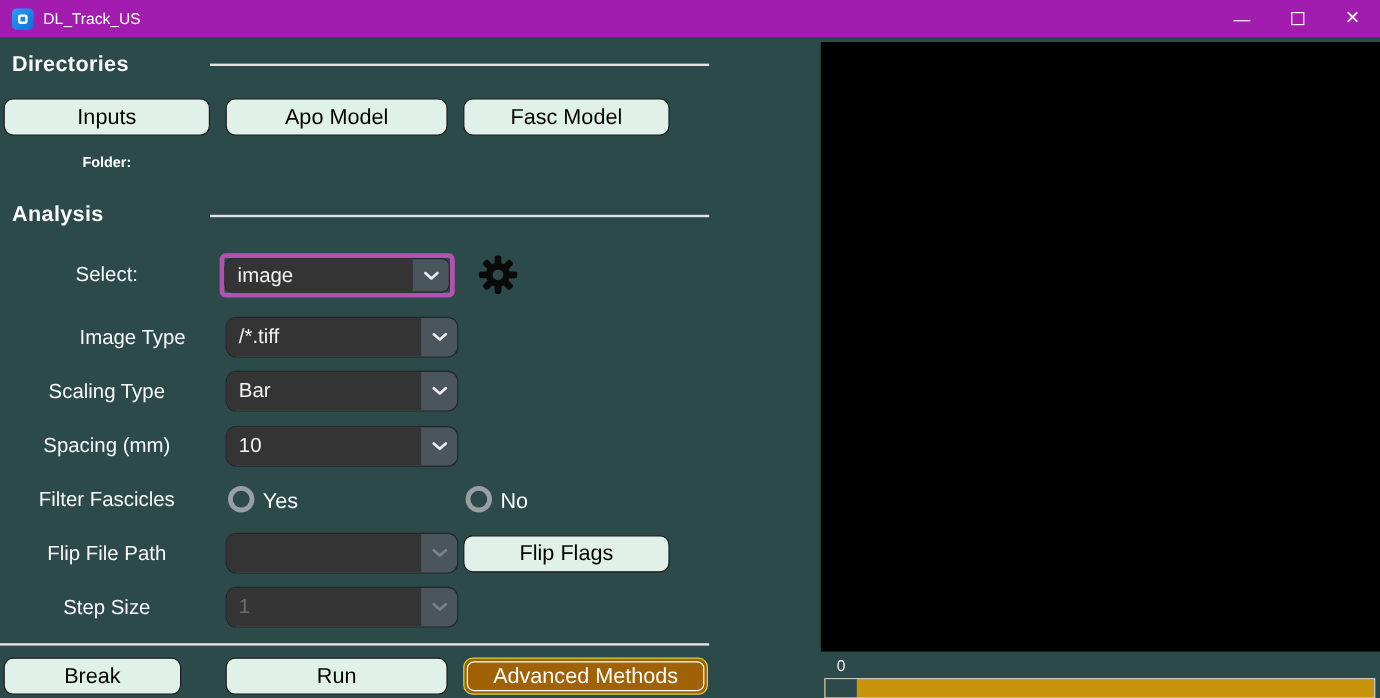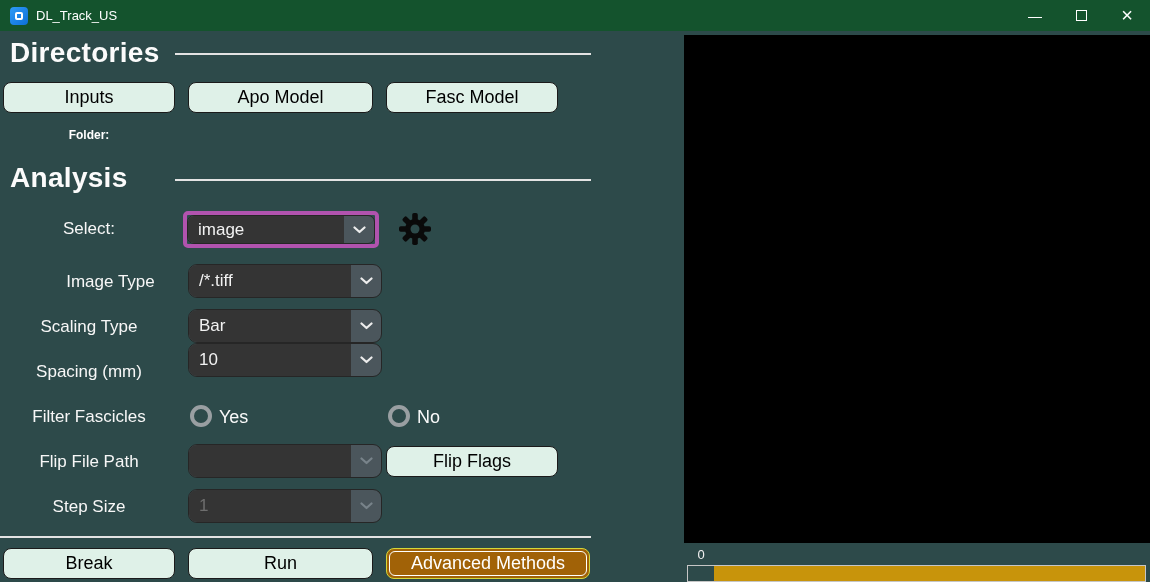--- a/index.html
+++ b/index.html
@@ -1,35 +1,35 @@
 <!DOCTYPE html>
 <html><head>
 <meta charset="utf-8">
 <style>
   * { margin:0; padding:0; box-sizing:border-box; }
   html,body { width:1150px; height:582px; overflow:hidden; }
   body { font-family:"Liberation Sans", sans-serif; background:#2d4a4a; position:relative; }
 
-  .titlebar { position:absolute; left:0; top:0; width:1150px; height:31px; background:#14532d;
+  .titlebar { position:absolute; left:0; top:0; width:1150px; height:31px; background:#a21caf;
               display:flex; align-items:center; }
   .app-icon { width:18px; height:18px; margin-left:10px; border-radius:4px;
               background:linear-gradient(135deg,#2e9bf7,#0d6fd8);
               display:flex; align-items:center; justify-content:center; }
   .app-icon-inner { width:8px; height:8px; border:2px solid #fff; border-radius:2px; }
   .win-title { color:#fff; font-size:13px; margin-left:8px; }
   .win-controls { margin-left:auto; display:flex; height:31px; }
   .win-btn { width:46px; height:31px; display:flex; align-items:center; justify-content:center;
              color:#fff; font-size:14px; cursor:default; }
   .win-btn.close { font-size:20px; font-weight:300; }
   .max-box { width:11px; height:11px; border:1px solid #fff; display:block; }
 
   .content { position:absolute; left:0; top:31px; width:1150px; height:551px; }
   .content > * , .select-highlight > * { position:absolute; }
 
-  .heading { color:#fbfbfb; font-size:28px; font-weight:bold; line-height:30px; letter-spacing:0.3px; }
+  .heading { color:#fbfbfb; font-size:18px; font-weight:bold; line-height:30px; letter-spacing:0.3px; }
   .divider { height:2px; background:#e3e3e3; }
 
   .btn { height:31px; background:#dff1e8; border:1px solid #1b1b1b; border-radius:8px;
          color:#000; font-size:18px; display:flex; align-items:center; justify-content:center; }
   .btn-advanced { background:#a16207; border:1px solid #d4d83a; color:#fff; position:relative; }
   .btn-advanced::before { content:""; position:absolute; inset:2px; border:1px solid #fff;
                           border-radius:6px; pointer-events:none; }
 
   .small-label { color:#fff; font-size:12px; font-weight:bold; text-align:center; width:178px; }
   .field-label { color:#f7f7f7; font-size:17px; line-height:24px; text-align:center; width:178px; }
@@ -130,21 +130,21 @@
   <div class="combo" style="left:188px; top:278px;">
     <div class="combo-field">Bar</div>
     <div class="combo-arrow">
       <svg width="13" height="8" viewBox="0 0 13 8">
           <path d="M1.5 1.5 L6.5 6 L11.5 1.5" fill="none" stroke="currentColor" stroke-width="2.2" stroke-linecap="round" stroke-linejoin="round"></path>
         </svg>
     </div>
   </div>
 
   <div class="field-label" style="left:0; top:329px;">Spacing (mm)</div>
-  <div class="combo" style="left:188px; top:312px;">
+  <div class="combo" style="left:188px; top:324px;">
     <div class="combo-field">10</div>
     <div class="combo-arrow">
       <svg width="13" height="8" viewBox="0 0 13 8">
           <path d="M1.5 1.5 L6.5 6 L11.5 1.5" fill="none" stroke="currentColor" stroke-width="2.2" stroke-linecap="round" stroke-linejoin="round"></path>
         </svg>
     </div>
   </div>
 
   <div class="field-label" style="left:0; top:374px;">Filter Fascicles</div>
   <div class="radio" style="left:190px; top:374px;"></div>
@@ -168,21 +168,21 @@
     <div class="combo-field">1</div>
     <div class="combo-arrow">
       <svg width="13" height="8" viewBox="0 0 13 8">
           <path d="M1.5 1.5 L6.5 6 L11.5 1.5" fill="none" stroke="currentColor" stroke-width="2.2" stroke-linecap="round" stroke-linejoin="round"></path>
         </svg>
     </div>
   </div>
 
   <div class="divider" style="left:0; top:505px; width:591px;"></div>
 
-  <div class="btn" style="left:3px; top:517px; width:172px;">Break</div>
+  <div class="btn" style="left:3px; top:517px; width:148px;">Break</div>
   <div class="btn" style="left:188px; top:517px; width:185px;">Run</div>
   <div class="btn btn-advanced" style="left:386px; top:517px; width:204px;">Advanced Methods</div>
 
   <div class="image-panel"></div>
 
   <div class="progress-label" style="left:690px; top:516px;">0</div>
   <div class="progress">
     <div class="progress-start"></div>
   </div>
 

